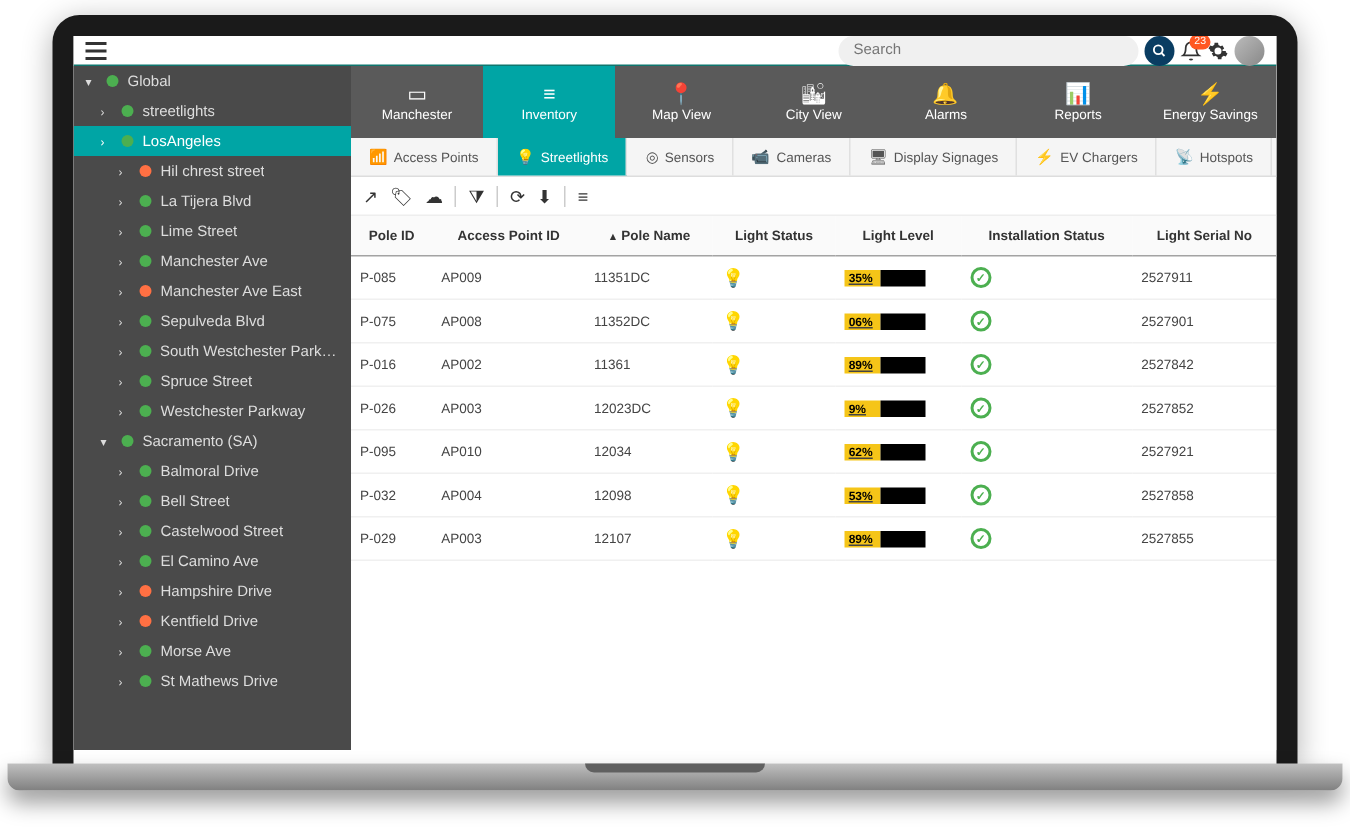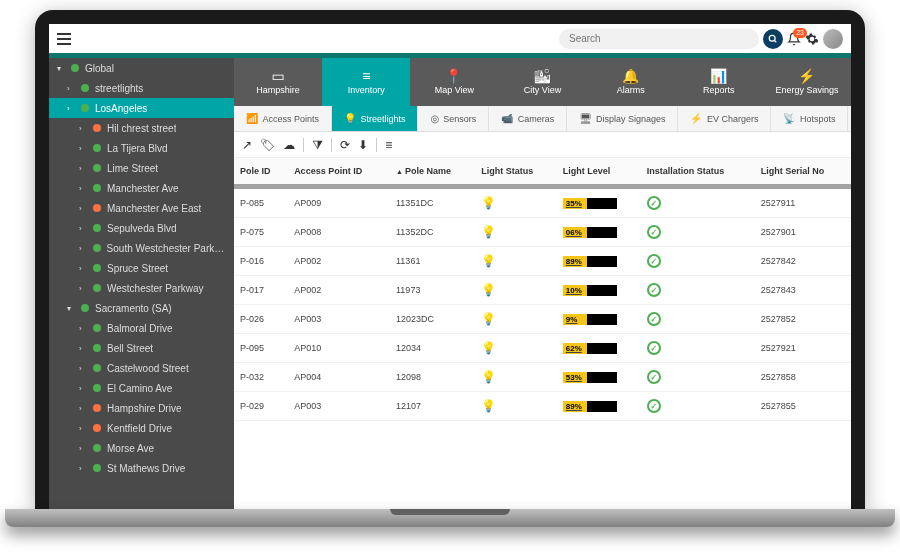--- a/index.html
+++ b/index.html
@@ -4,21 +4,21 @@
 <style>
 * { margin: 0; padding: 0; box-sizing: border-box; }
 body { font-family: -apple-system, BlinkMacSystemFont, "Segoe UI", Arial, sans-serif; background: #fff; width: 900px; height: 557px; overflow: hidden; position: relative; }
 
 .laptop-frame { position: absolute; top: 10px; left: 35px; width: 830px; height: 500px; background: #1a1a1a; border-radius: 18px 18px 0 0; padding: 14px 14px 0 14px; box-shadow: 0 4px 20px rgba(0,0,0,0.3); }
 .laptop-base { position: absolute; bottom: 30px; left: 5px; width: 890px; height: 18px; background: linear-gradient(to bottom, #c0c0c0, #808080); border-radius: 0 0 8px 8px; box-shadow: 0 8px 15px rgba(0,0,0,0.4); }
 .laptop-base::before { content: ""; position: absolute; left: 50%; top: 0; transform: translateX(-50%); width: 120px; height: 6px; background: #606060; border-radius: 0 0 6px 6px; }
 
 .screen { width: 100%; height: 486px; background: #fff; overflow: hidden; font-size: 10px; }
 
-.topbar { height: 34px; background: #fff; display: flex; align-items: center; padding: 0 8px; gap: 4px; border-bottom: 5px solid #0f766e; }
+.topbar { height: 20px; background: #fff; display: flex; align-items: center; padding: 0 8px; gap: 4px; border-bottom: 1px solid #0f766e; }
 .hamburger { width: 14px; height: 12px; display: flex; flex-direction: column; justify-content: space-between; cursor: pointer; }
 .hamburger span { height: 2px; background: #333; }
 .search-wrap { margin-left: auto; flex: 0 0 200px; position: relative; }
 .search-input { width: 100%; height: 20px; border: none; background: #f0f0f0; border-radius: 10px; padding: 0 10px; font-size: 10px; color: #666; }
 .circle-btn { width: 20px; height: 20px; border-radius: 50%; display: flex; align-items: center; justify-content: center; cursor: pointer; }
 .search-btn { background: #0a3d62; color: #fff; }
 .bell-wrap { position: relative; color: #333; }
 .badge { position: absolute; top: -4px; right: -6px; background: #ff5722; color: #fff; font-size: 7px; padding: 0 3px; border-radius: 6px; line-height: 10px; }
 .gear-btn { color: #333; }
 .avatar { width: 20px; height: 20px; border-radius: 50%; background: linear-gradient(135deg,#bbb,#888); }
@@ -48,21 +48,21 @@
 .subtab { padding: 0 12px; display: flex; align-items: center; gap: 4px; font-size: 9px; color: #555; cursor: pointer; border-right: 1px solid #e0e0e0; }
 .subtab.active { background: #00a5a5; color: #fff; }
 .subtab-icon { font-size: 10px; }
 
 .toolbar { height: 26px; display: flex; align-items: center; padding: 0 8px; gap: 8px; border-bottom: 1px solid #eee; color: #333; }
 .tool-btn { cursor: pointer; font-size: 12px; }
 .tool-sep { width: 1px; height: 14px; background: #ccc; }
 
 .table-wrap { flex: 1; overflow: auto; }
 table { width: 100%; border-collapse: collapse; font-size: 9px; }
-th { text-align: left; padding: 8px 6px; color: #333; font-weight: 600; background: #fafafa; border-bottom: 5px solid #a3a3a3; white-space: nowrap; }
+th { text-align: center; padding: 8px 6px; color: #333; font-weight: 600; background: #fafafa; border-bottom: 1px solid #a3a3a3; white-space: nowrap; }
 td { padding: 7px 6px; border-bottom: 1px solid #f0f0f0; color: #444; white-space: nowrap; }
 th .sort { font-size: 7px; margin-right: 2px; }
 
 .bulb { color: #f5c518; font-size: 12px; }
 .level-cell { display: flex; align-items: center; gap: 0; text-decoration: underline; }
 .level-badge { background: #f5c518; color: #000; font-size: 8px; padding: 1px 3px; font-weight: 600; min-width: 24px; text-align: left; }
 .level-bar { width: 30px; height: 11px; background: #000; position: relative; }
 .status-ok { display: inline-flex; width: 14px; height: 14px; border-radius: 50%; border: 2px solid #4caf50; color: #4caf50; align-items: center; justify-content: center; font-size: 8px; font-weight: bold; }
 
 svg { display: block; }
@@ -210,21 +210,21 @@
             <span class="tree-chevron">›</span>
             <span class="tree-dot dot-green"></span>
             <span class="tree-label">St Mathews Drive</span>
           </div>
         </div>
 
       <div class="content">
         <div class="navtabs" id="navtabs">
             <div class="navtab">
               <span class="navtab-icon">▭</span>
-              <span>Hampshire</span>
+              <span>Manchester</span>
             </div>
             <div class="navtab active">
               <span class="navtab-icon">≡</span>
               <span>Inventory</span>
             </div>
             <div class="navtab">
               <span class="navtab-icon">📍</span>
               <span>Map View</span>
             </div>
             <div class="navtab">
@@ -336,34 +336,20 @@
                   <td>
                     <span class="level-cell">
                       <span class="level-badge">89%</span>
                       <span class="level-bar"></span>
                     </span>
                   </td>
                   <td><span class="status-ok">✓</span></td>
                   <td>2527842</td>
                 </tr>
                 <tr>
-                  <td>P-017</td>
-                  <td>AP002</td>
-                  <td>11973</td>
-                  <td><span class="bulb">💡</span></td>
-                  <td>
-                    <span class="level-cell">
-                      <span class="level-badge">10%</span>
-                      <span class="level-bar"></span>
-                    </span>
-                  </td>
-                  <td><span class="status-ok">✓</span></td>
-                  <td>2527843</td>
-                </tr>
-                <tr>
                   <td>P-026</td>
                   <td>AP003</td>
                   <td>12023DC</td>
                   <td><span class="bulb">💡</span></td>
                   <td>
                     <span class="level-cell">
                       <span class="level-badge">9%</span>
                       <span class="level-bar"></span>
                     </span>
                   </td>

